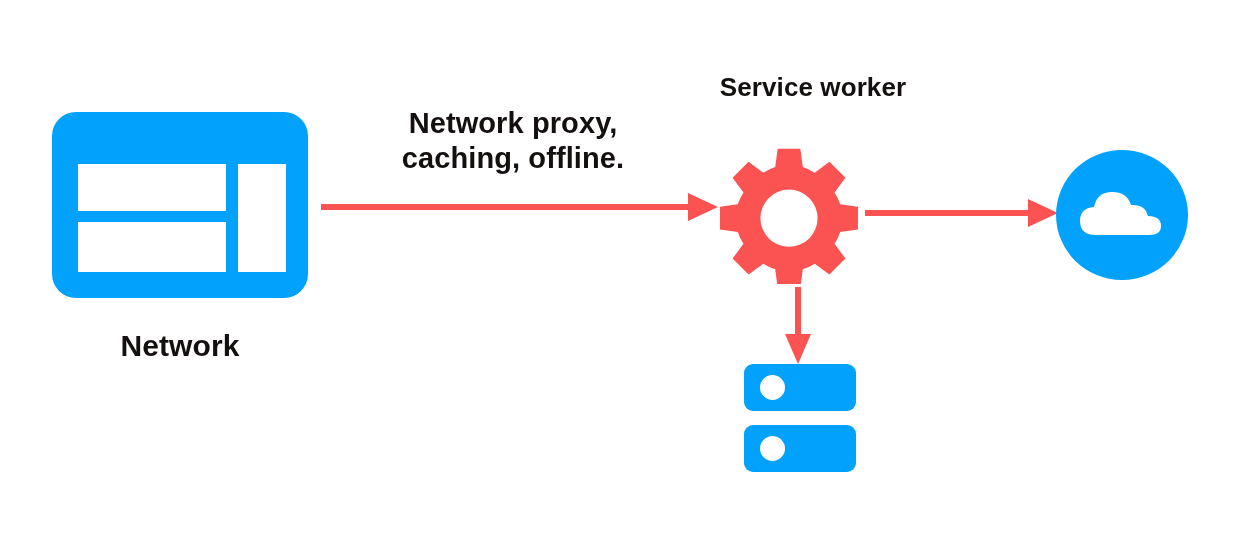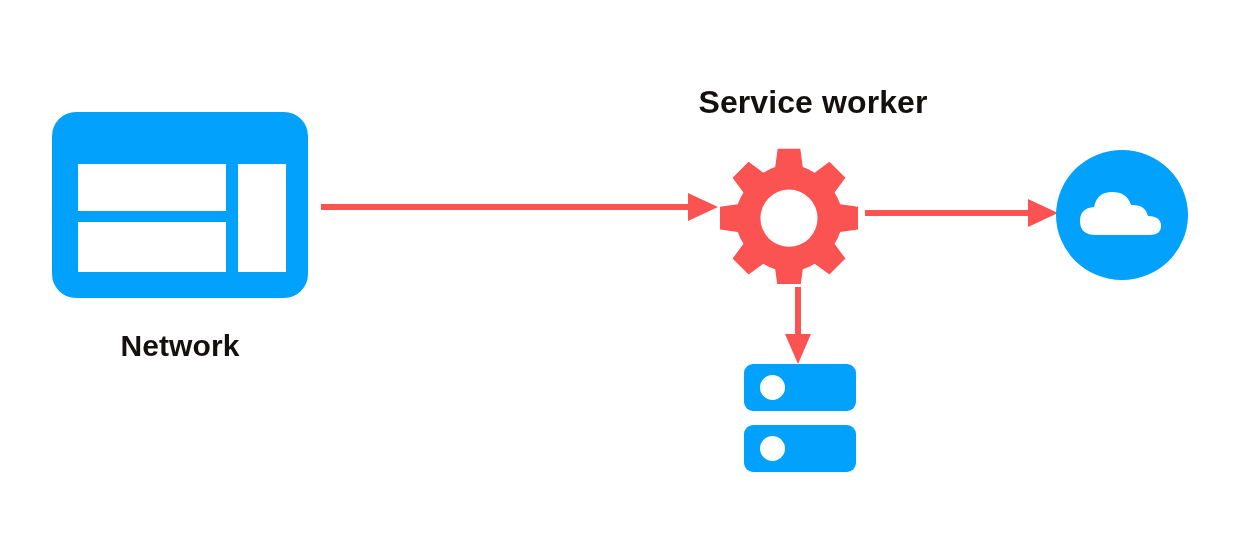--- a/index.html
+++ b/index.html
@@ -53,23 +53,23 @@
     font-size: 30px;
   }
   #proxy-label {
     left: 372px;
     top: 106px;
     width: 282px;
     font-size: 29px;
   }
   #sw-label {
     left: 668px;
-    top: 83px;
+    top: 72px;
     width: 290px;
-    font-size: 32px;
+    font-size: 26px;
   }
 
   
   .arrow-svg { display: block; overflow: visible; }
   #arrow-window-to-sw { left: 320px; top: 190px;  width: 400px; height: 34px; }
   #arrow-sw-to-cloud  { left: 864px; top: 196px;  width: 196px; height: 34px; }
   #arrow-sw-to-db     { left: 780px; top: 286px;  width: 36px;  height: 80px; }
 
   
   #gear-icon { left: 720px; top: 146px; width: 138px; height: 138px; }
@@ -105,20 +105,22 @@
 <div id="stage">
 
   <div class="abs" id="window-icon">
     <div class="pane pane-top"></div>
     <div class="pane pane-bottom"></div>
     <div class="pane pane-side"></div>
   </div>
 
   <div class="abs diagram-label" id="window-label">Network</div>
 
+  <div class="abs diagram-label" id="proxy-label">Network proxy,
+caching, offline.</div>
 
   <div class="abs" id="arrow-window-to-sw">
     <svg class="arrow-svg" width="400" height="34" viewBox="0 0 400 34">
       <line x1="1" y1="17" x2="372" y2="17" stroke="#FB5252" stroke-width="6"></line>
       <polygon points="368,3 398,17 368,31" fill="#FB5252"></polygon>
     </svg>
   </div>
 
   <div class="abs diagram-label" id="sw-label">Service worker</div>
 

